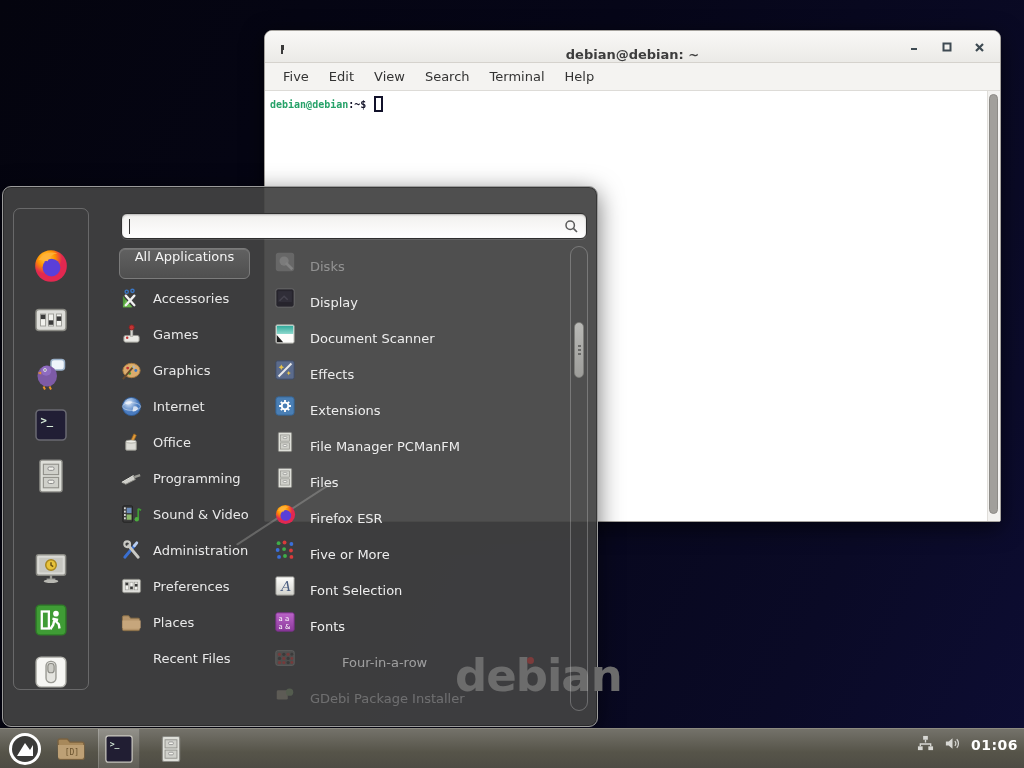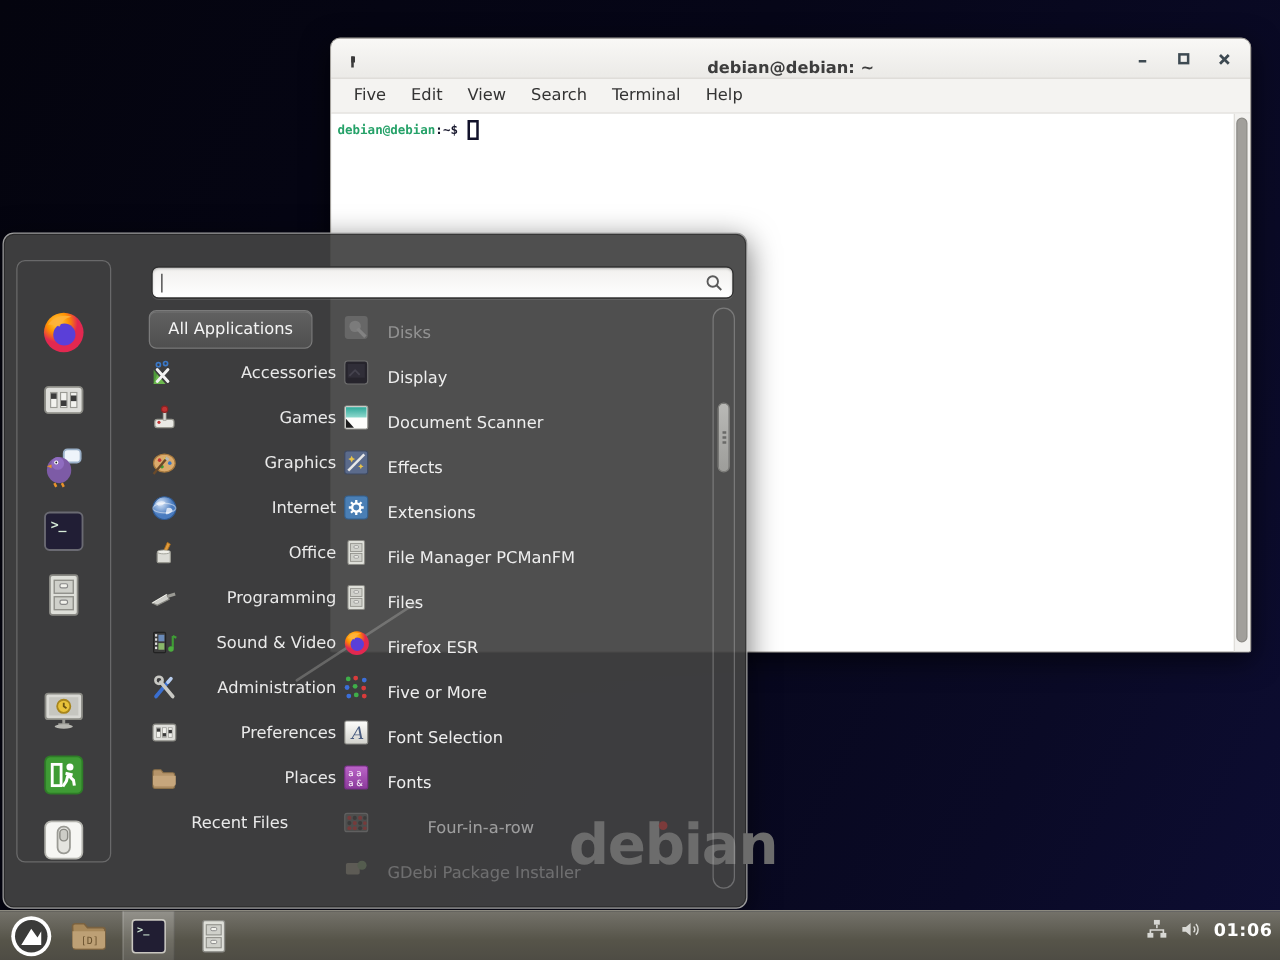--- a/index.html
+++ b/index.html
@@ -50,24 +50,24 @@
   .menu-search{position:absolute;left:118px;top:26px;width:466px;height:26px;
     background:linear-gradient(#f1f0ee,#ffffff);border:1px solid #2f2f2f;border-radius:6px;
     box-shadow:inset 0 1px 2px rgba(0,0,0,.25), 0 1px 0 rgba(255,255,255,.12);
     display:flex;align-items:center;padding:0 7px;}
   .menu-search input{flex:1;border:none;outline:none;background:transparent;
     font-size:13px;color:#222;font-family:inherit;height:20px;padding:0;}
   .search-caret{width:1px;height:15px;background:#333;margin-right:2px;}
 
   .all-apps-btn{position:absolute;left:116px;top:61px;width:131px;height:31px;
     background:linear-gradient(#616161,#4f4f4f);border:1px solid #7b7b7b;border-radius:6px;
-    color:#f4f4f4;font-size:13px;display:flex;align-items:center;justify-content:center;
+    color:#f4f4f4;font-size:13px;display:flex;align-items:flex-start;justify-content:center;
     box-shadow:inset 0 1px 0 rgba(255,255,255,.12);}
   .cat-list{position:absolute;left:116px;top:93px;width:150px;}
-  .cat-row{display:flex;align-items:center;height:36px;color:#e9e9e9;font-size:13px;justify-content:space-between;}
+  .cat-row{display:flex;align-items:center;height:36px;color:#e9e9e9;font-size:13px;}
   .cat-ic{width:24px;height:24px;margin-right:10px;display:flex;align-items:center;justify-content:center;flex:none;}
 
   .app-list{position:absolute;left:270px;top:51px;width:294px;}
   .app-row{display:flex;align-items:flex-end;height:36px;color:#eeeeee;font-size:13px;}
   .app-ic{width:24px;height:24px;margin-right:13px;display:flex;align-items:center;justify-content:center;flex:none;}
   .fade45{opacity:.42;}
   .fade55{opacity:.55;gap:32px;}
   .fade25{opacity:.28;}
 
   .menu-scroll-track{position:absolute;left:567px;top:59px;width:18px;height:465px;

